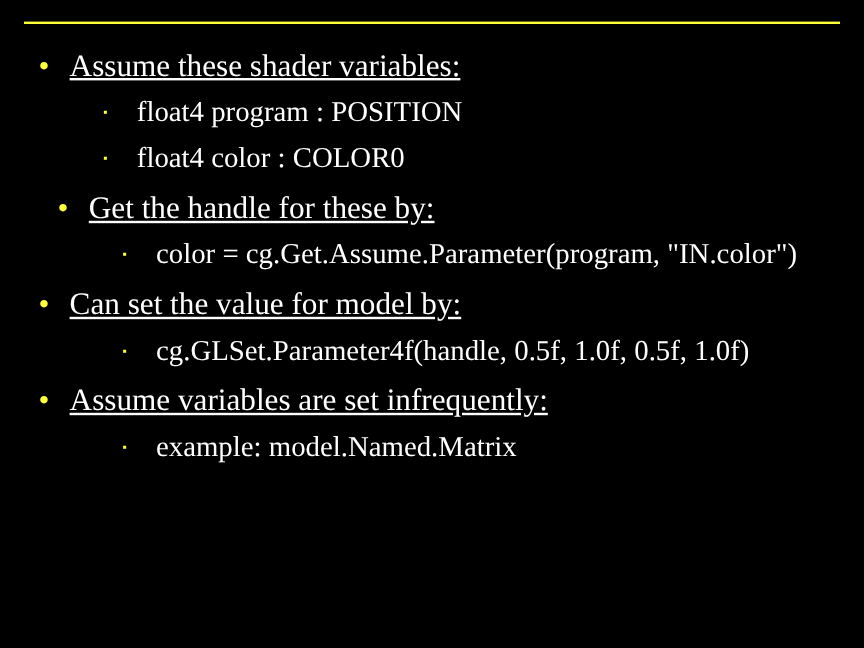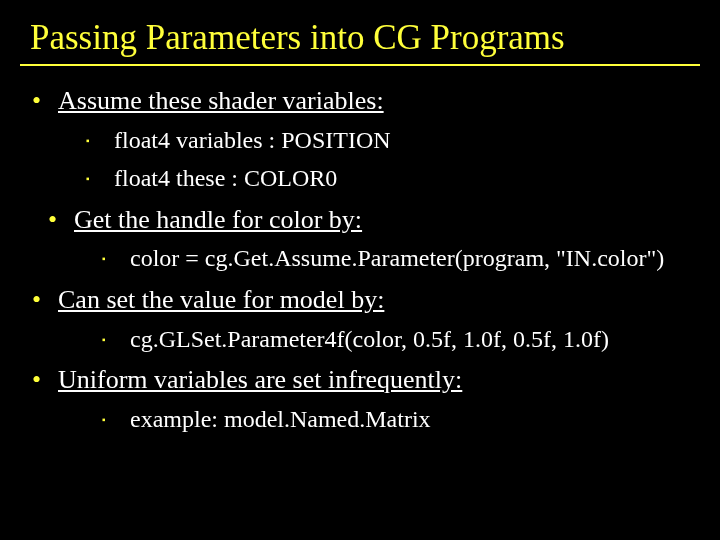--- a/index.html
+++ b/index.html
@@ -72,59 +72,58 @@
   }
   .l2.indent {
     margin-left: 82px;
   }
 </style>
 </head>
 <body>
 
 <div class="slide">
 
-  <div class="title">Passing Parameters into CG Programs</div>
   <hr class="rule">
 
   <div class="body">
 
     <div class="l1">
       <div class="bullet">•</div>
       <div class="text">Assume these shader variables:</div>
     </div>
     <div class="l2">
       <div class="bullet">▪</div>
-      <div class="text">float4 variables : POSITION</div>
+      <div class="text">float4 program : POSITION</div>
     </div>
     <div class="l2">
       <div class="bullet">▪</div>
-      <div class="text">float4 these : COLOR0</div>
+      <div class="text">float4 color : COLOR0</div>
     </div>
 
     <div class="l1 indent">
       <div class="bullet">•</div>
-      <div class="text">Get the handle for color by:</div>
+      <div class="text">Get the handle for these by:</div>
     </div>
     <div class="l2 indent">
       <div class="bullet">▪</div>
       <div class="text">color = cg.Get.Assume.Parameter(program, "IN.color")</div>
     </div>
 
     <div class="l1">
       <div class="bullet">•</div>
       <div class="text">Can set the value for model by:</div>
     </div>
     <div class="l2 indent">
       <div class="bullet">▪</div>
-      <div class="text">cg.GLSet.Parameter4f(color, 0.5f, 1.0f, 0.5f, 1.0f)</div>
+      <div class="text">cg.GLSet.Parameter4f(handle, 0.5f, 1.0f, 0.5f, 1.0f)</div>
     </div>
 
     <div class="l1">
       <div class="bullet">•</div>
-      <div class="text">Uniform variables are set infrequently:</div>
+      <div class="text">Assume variables are set infrequently:</div>
     </div>
     <div class="l2 indent">
       <div class="bullet">▪</div>
       <div class="text">example: model.Named.Matrix</div>
     </div>
 
   </div>
 </div>
 
 </body></html>

